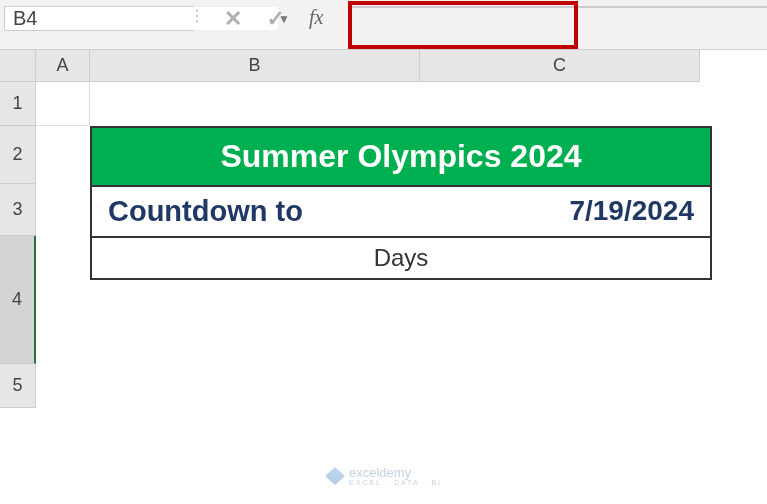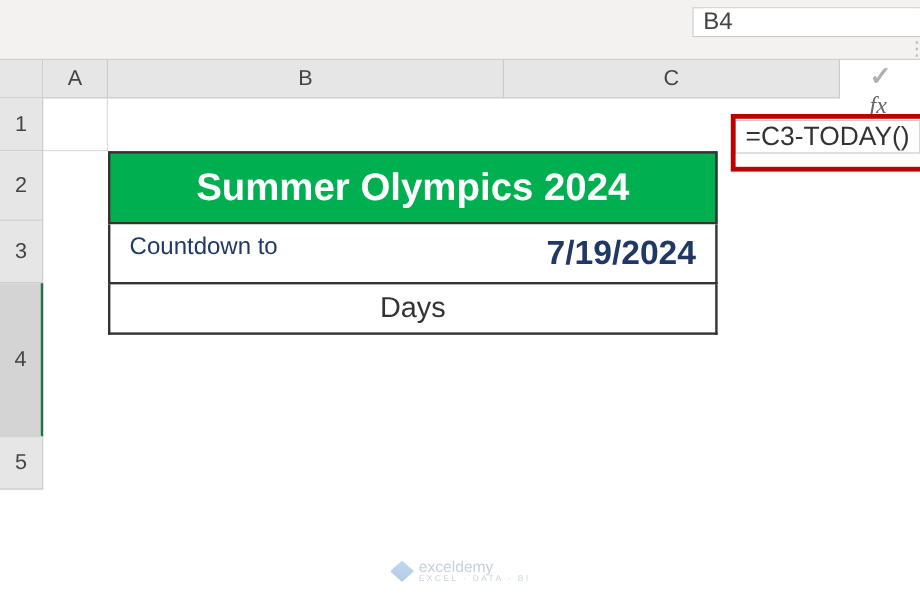--- a/index.html
+++ b/index.html
@@ -6,26 +6,25 @@
     body {
       font-family: "Segoe UI", Arial, sans-serif;
       background: #fff;
       width: 767px;
       height: 504px;
       overflow: hidden;
       position: relative;
     }
     .formula-bar {
       display: flex;
-      align-items: flex-end;
+      align-items: flex-start;
       background: #f3f2f1;
       border-bottom: 1px solid #d0d0d0;
       height: 50px;
       padding: 6px 0;
-      flex-direction: column;
     }
     .name-box-wrap {
       display: flex;
       align-items: center;
       background: #fff;
       border: 1px solid #ccc;
       width: 190px;
       margin-left: 4px;
       padding: 0 8px;
     }
@@ -148,43 +147,43 @@
     }
     .cell {
       position: absolute;
       border-right: 1px solid #ddd;
       border-bottom: 1px solid #ddd;
     }
     .content-wrap {
       position: absolute;
       left: 54px;
       top: 44px;
-      width: 508px;
+      width: 622px;
     }
     .title-row {
       background: #00b050;
       color: #fff;
       font-size: 32px;
       font-weight: bold;
       text-align: center;
       padding: 10px 0;
       border: 2px solid #333;
     }
     .countdown-row {
       display: flex;
       border-left: 2px solid #333;
       border-right: 2px solid #333;
       border-bottom: 2px solid #333;
       background: #fff;
     }
     .countdown-label {
       width: 330px;
       color: #1f3864;
-      font-size: 20px;
-      font-weight: normal;
+      font-size: 29px;
+      font-weight: bold;
       padding: 8px 16px;
     }
     .countdown-date {
       flex: 1;
       color: #1f3864;
       font-size: 28px;
       font-weight: bold;
       padding: 8px 16px;
       text-align: right;
     }
@@ -265,21 +264,20 @@
     <input class="name-box" value="B4" style="">
     <span class="name-box-dropdown">▼</span>
   </div>
   <div class="fb-divider">⋮</div>
   <div class="fb-buttons">
     <span class="fb-btn">✕</span>
     <span class="fb-btn">✓</span>
   </div>
   <div class="fx-label">fx</div>
   <div class="formula-input-wrap">
-    <span class="formula-input">=C3-TODAY()</span>
     <div class="formula-highlight"></div>
   </div>
 </div>
 
 <div class="sheet-area">
   <div class="corner-cell"></div>
 
   <div class="col-headers">
     <div class="col-header col-A">A</div>
     <div class="col-header col-B">B</div>

